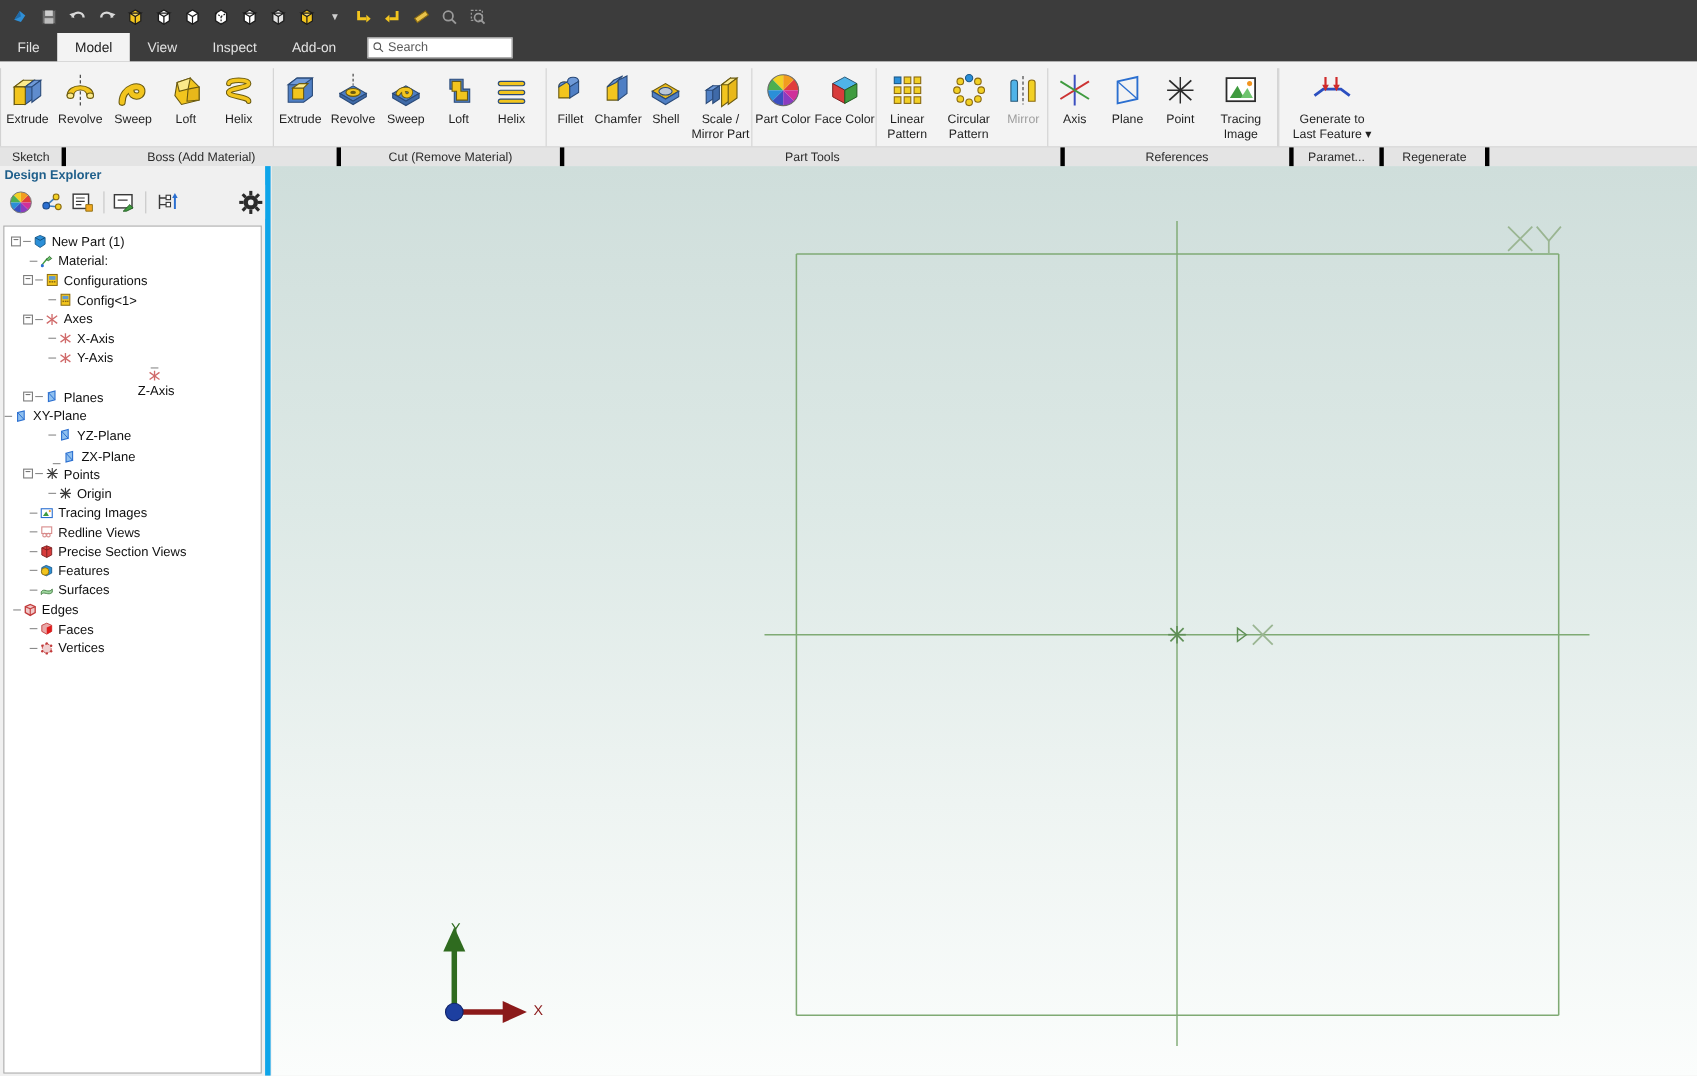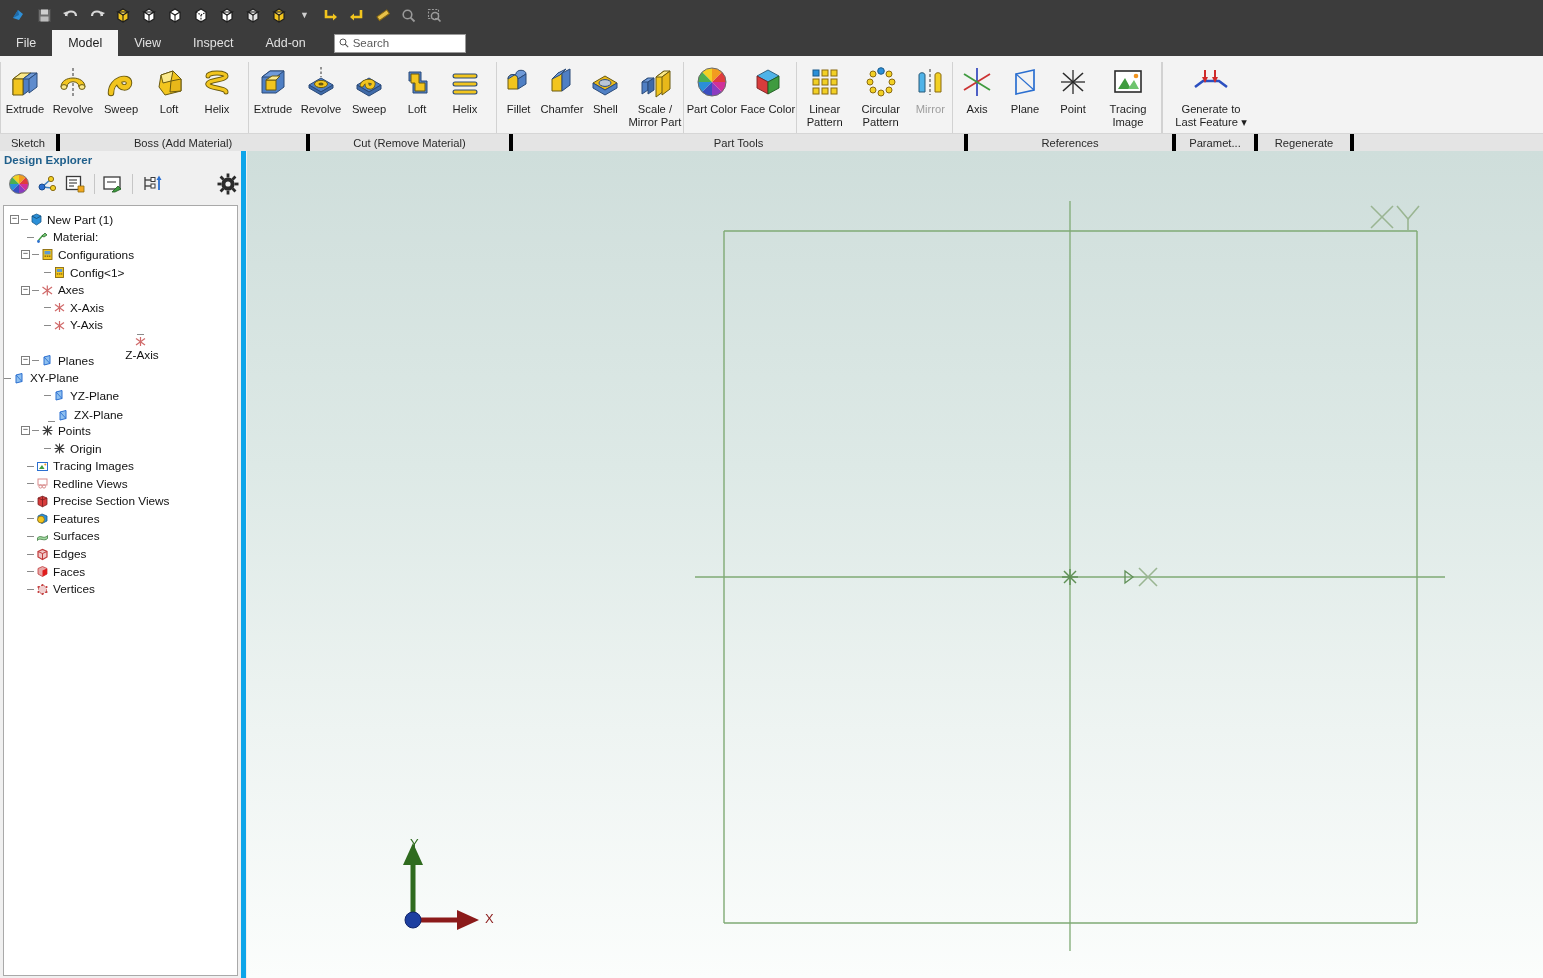--- a/index.html
+++ b/index.html
@@ -907,21 +907,21 @@
     <div class="trow" style="padding-left:23px;">
       <div class="tdash"></div>
       <div class="ticon">
         <svg width="13" height="13" viewBox="0 0 13 13">
           <path d="M1.5 8 C4 4, 8 10, 11.5 5.5 L11.5 8.5 C8 12, 4 7, 1.5 10.5 Z" fill="#9fd89f" stroke="#3f7a3f" stroke-width=".8"></path>
         </svg>
       </div>
       <span class="tlabel">Surfaces</span>
     </div>
 
-    <div class="trow" style="padding-left:23px;">
+    <div class="trow" style="padding-left:8px;">
       <div class="tdash"></div>
       <div class="ticon">
         <svg width="13" height="13" viewBox="0 0 13 13">
           <polygon points="2,3.5 6.5,1.5 11,3.5 11,9 6.5,11.5 2,9" fill="#f0c8c8" stroke="#c23b3b" stroke-width="1.2"></polygon>
           <line x1="2" y1="3.5" x2="6.5" y2="5.5" stroke="#c23b3b" stroke-width="1"></line>
           <line x1="6.5" y1="5.5" x2="11" y2="3.5" stroke="#c23b3b" stroke-width="1"></line>
           <line x1="6.5" y1="5.5" x2="6.5" y2="11.5" stroke="#c23b3b" stroke-width="1"></line>
         </svg>
       </div>
       <span class="tlabel">Edges</span>

